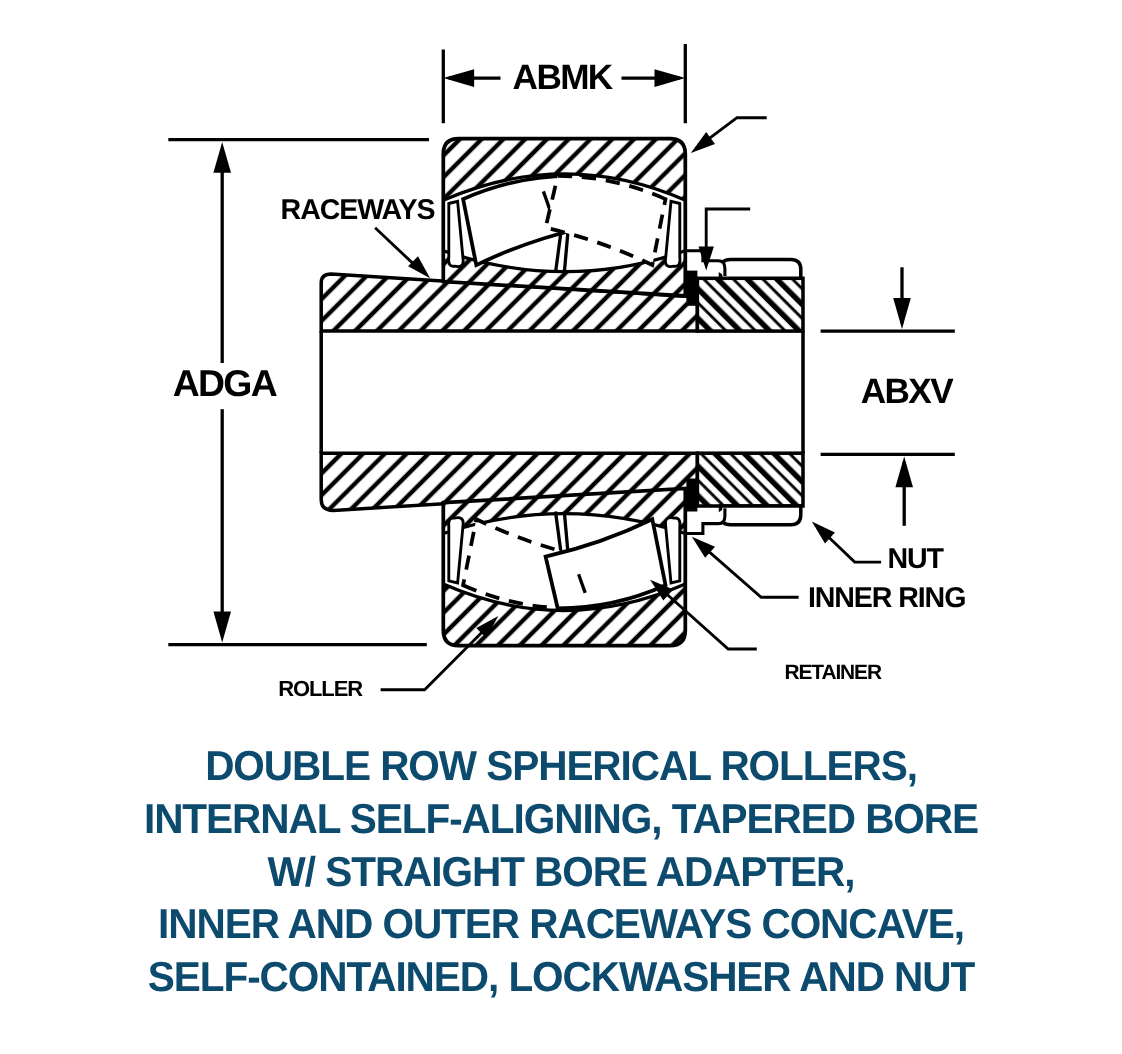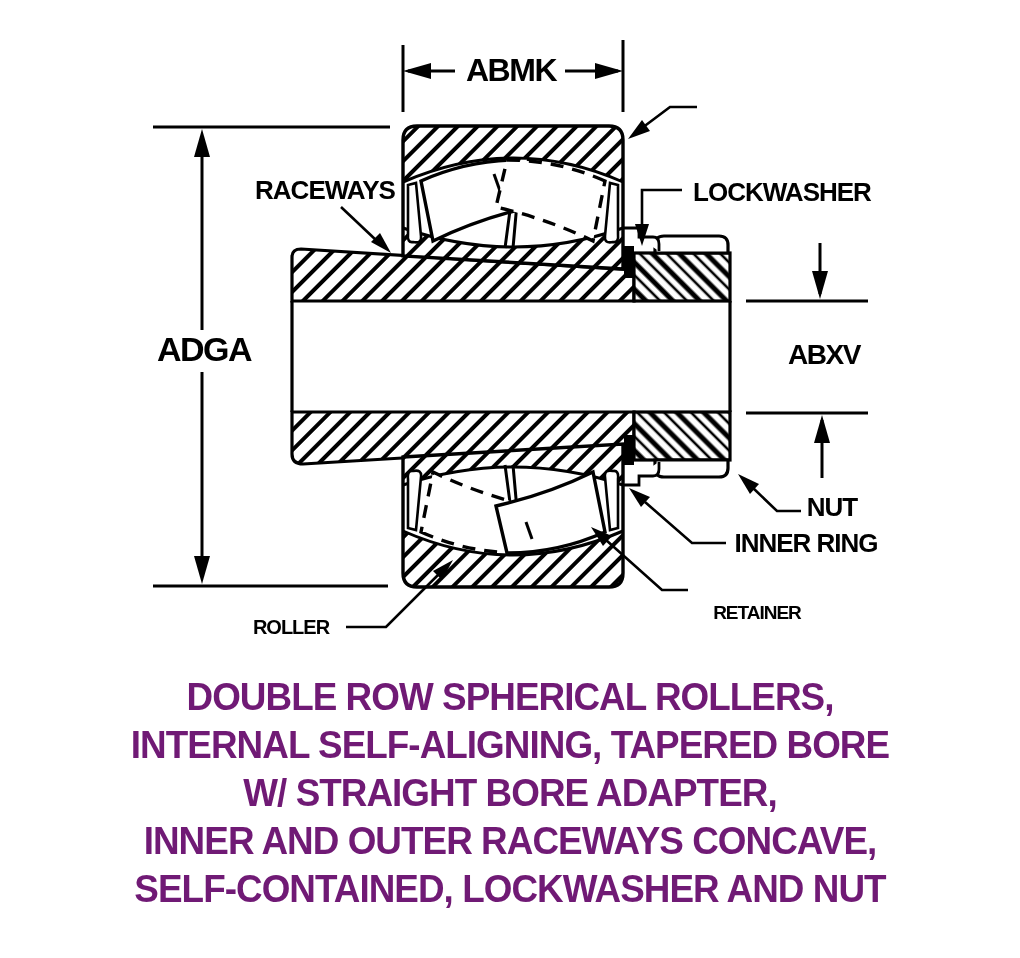--- a/index.html
+++ b/index.html
@@ -9,21 +9,21 @@
   }
   #drawing{position:absolute;left:0;top:0;}
   .lbl{
     position:absolute;transform:translate(-50%,-50%);
     font-weight:bold;color:#000;white-space:nowrap;
     letter-spacing:-1px;line-height:1;
   }
   .lbl.dim{letter-spacing:-1.5px;}
   .caption{
     position:absolute;left:0;top:673px;width:1020px;text-align:center;
-    font-weight:bold;color:#701a75;font-size:38px;line-height:48px;
+    font-weight:bold;color:#0c4a6e;font-size:38px;line-height:48px;
     letter-spacing:-1px;
   }
   .caption div{transform:scaleX(0.97);}
 </style>
 </head>
 <body>
 
 <div id="stage">
 
   <svg id="drawing" width="1020" height="660" viewBox="0 0 1020 660">
@@ -131,24 +131,23 @@
       <polygon points="629,488 650,497 641,507" fill="#000" stroke="none"></polygon>
       <path d="M688,590 H662 L606,540"></path>
       <polygon points="591,527 612,536 603,546" fill="#000" stroke="none"></polygon>
       <path d="M346,627 H386 L440,573"></path>
       <polygon points="453,560 442,580 433,571" fill="#000" stroke="none"></polygon>
     </g>
   </svg>
 
   <div class="lbl dim" style="left:511px;top:70px;font-size:32px;">ABMK</div>
   <div class="lbl dim" style="left:204px;top:349px;font-size:34px;">ADGA</div>
-  <div class="lbl dim" style="left:824px;top:355px;font-size:28px;">ABXV</div>
+  <div class="lbl dim" style="left:824px;top:355px;font-size:32px;">ABXV</div>
 
   <div class="lbl" style="left:325px;top:190px;font-size:26px;">RACEWAYS</div>
-  <div class="lbl" style="left:782px;top:192px;font-size:26px;">LOCKWASHER</div>
   <div class="lbl" style="left:832px;top:507px;font-size:26px;">NUT</div>
   <div class="lbl" style="left:806px;top:543px;font-size:26px;">INNER RING</div>
   <div class="lbl" style="left:757px;top:612px;font-size:19px;">RETAINER</div>
   <div class="lbl" style="left:291px;top:627px;font-size:20px;">ROLLER</div>
 
   <div class="caption">
     <div>DOUBLE ROW SPHERICAL ROLLERS,</div>
     <div>INTERNAL SELF-ALIGNING, TAPERED BORE</div>
     <div>W/ STRAIGHT BORE ADAPTER,</div>
     <div>INNER AND OUTER RACEWAYS CONCAVE,</div>

